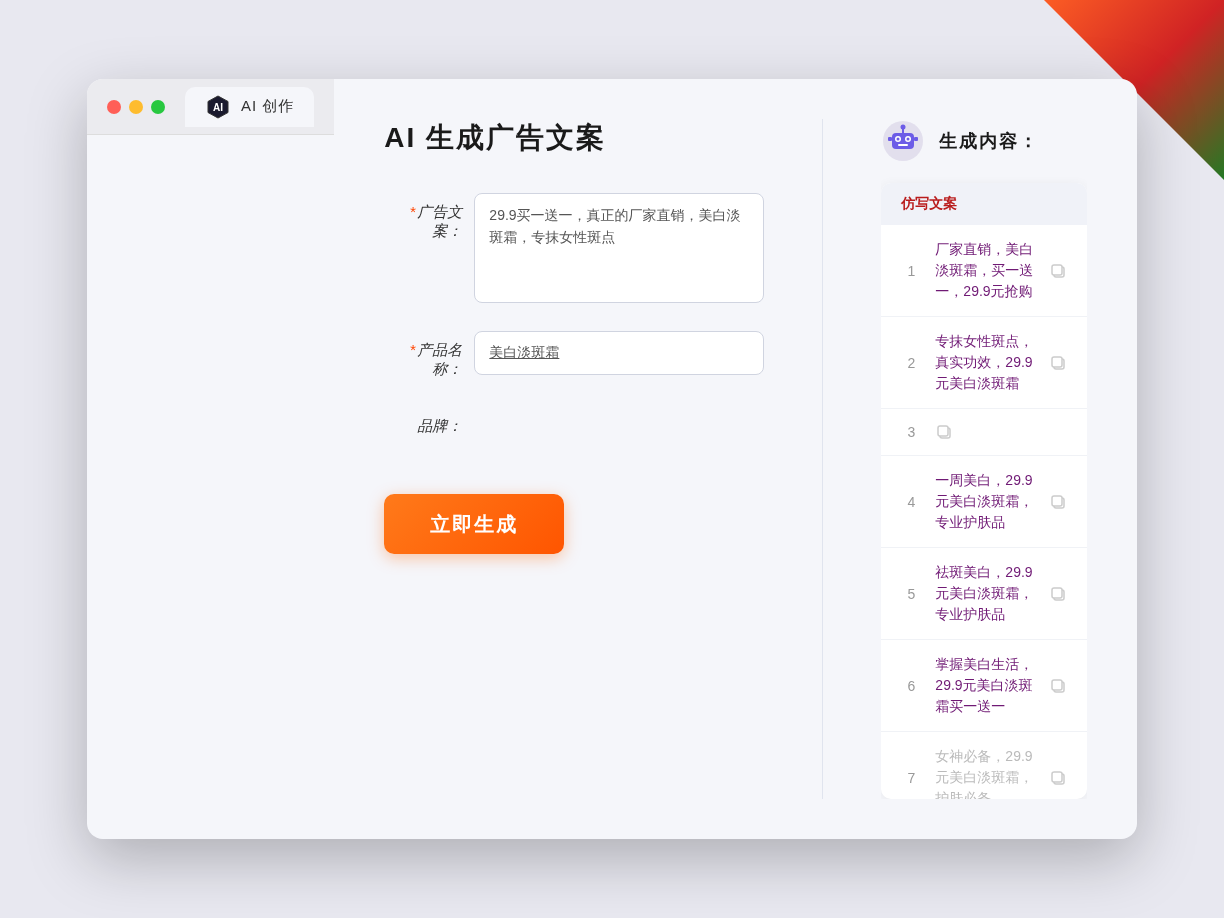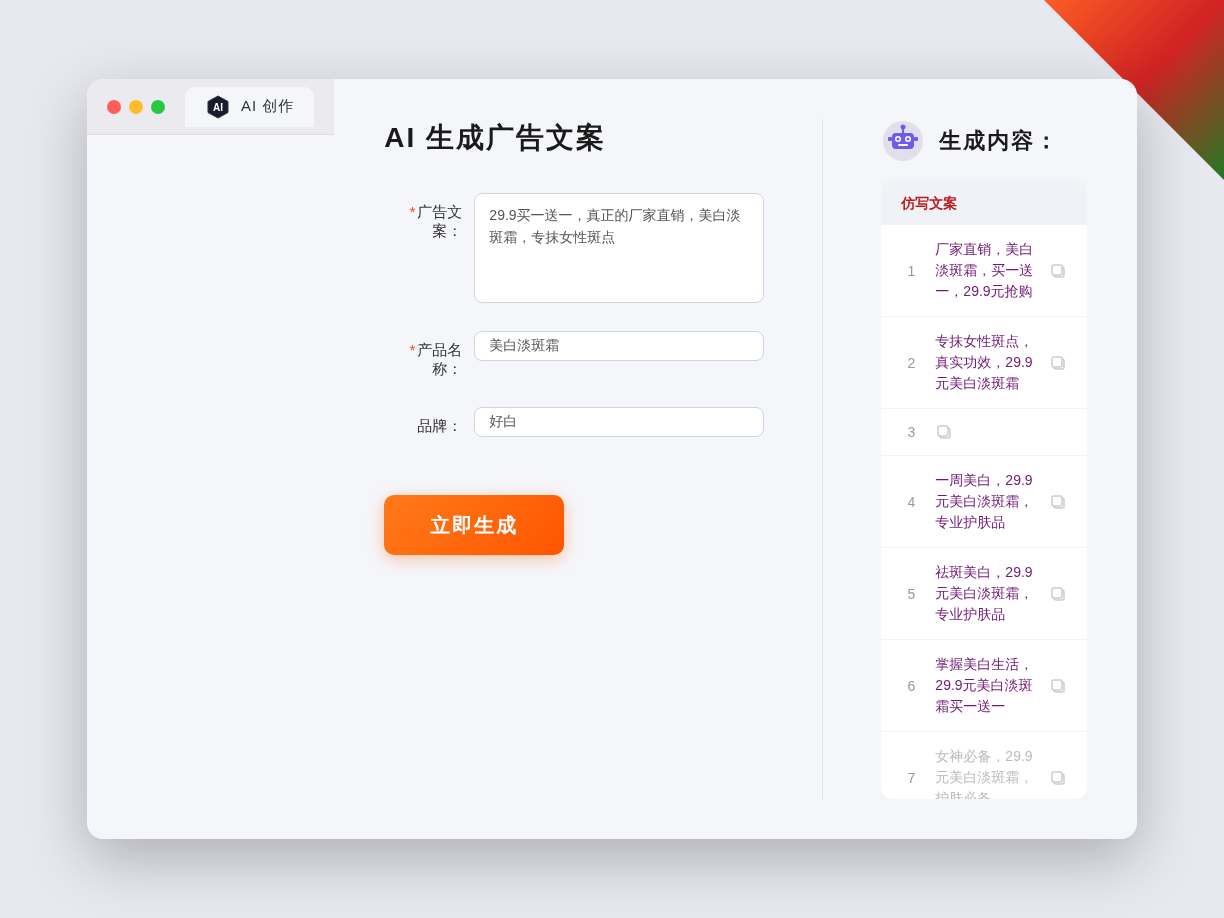--- a/index.html
+++ b/index.html
@@ -120,20 +120,21 @@
     }
 
     .form-label {
       font-size: 15px;
       color: #333;
       width: 90px;
       flex-shrink: 0;
       padding-top: 10px;
       text-align: right;
       padding-right: 12px;
+      font-style: italic;
     }
 
     .required-star {
       color: #ff4400;
       margin-right: 2px;
     }
 
     .form-input {
       flex: 1;
       border: 1.5px solid #d0d4e0;
@@ -146,21 +147,22 @@
       line-height: 1.6;
       font-family: inherit;
       resize: none;
     }
 
     .form-textarea {
       height: 110px;
     }
 
     .form-text-input {
-      height: 30px;
+      height: 44px;
+      text-decoration: underline;
     }
 
     .generate-btn {
       margin-top: 30px;
       width: 180px;
       height: 60px;
       background: linear-gradient(135deg, #ff7a1a, #ff5500);
       border: none;
       border-radius: 10px;
       color: #fff;
@@ -186,21 +188,21 @@
       gap: 14px;
       margin-bottom: 20px;
     }
 
     .robot-icon {
       width: 44px;
       height: 44px;
     }
 
     .result-title {
-      font-size: 22px;
+      font-size: 18px;
       font-weight: 600;
       color: #1a1a1a;
       letter-spacing: 2px;
     }
 
     .result-table {
       background: #fff;
       border-radius: 10px;
       overflow: hidden;
       flex: 1;
@@ -293,21 +295,20 @@
         <label class="form-label">
           <span class="required-star">*</span><span>产品名称：</span>
         </label>
         <input type="text" class="form-input form-text-input" value="美白淡斑霜" style="">
       </div>
 
       <div class="form-group">
         <label class="form-label">
           <span>品牌：</span>
         </label>
-        <input type="text" class="form-input form-text-input" value="好白" style="">
       </div>
 
       <button class="generate-btn">立即生成</button>
     </div>
 
     <div class="divider"></div>
 
     <div class="right-panel">
 
       <div class="result-header">

